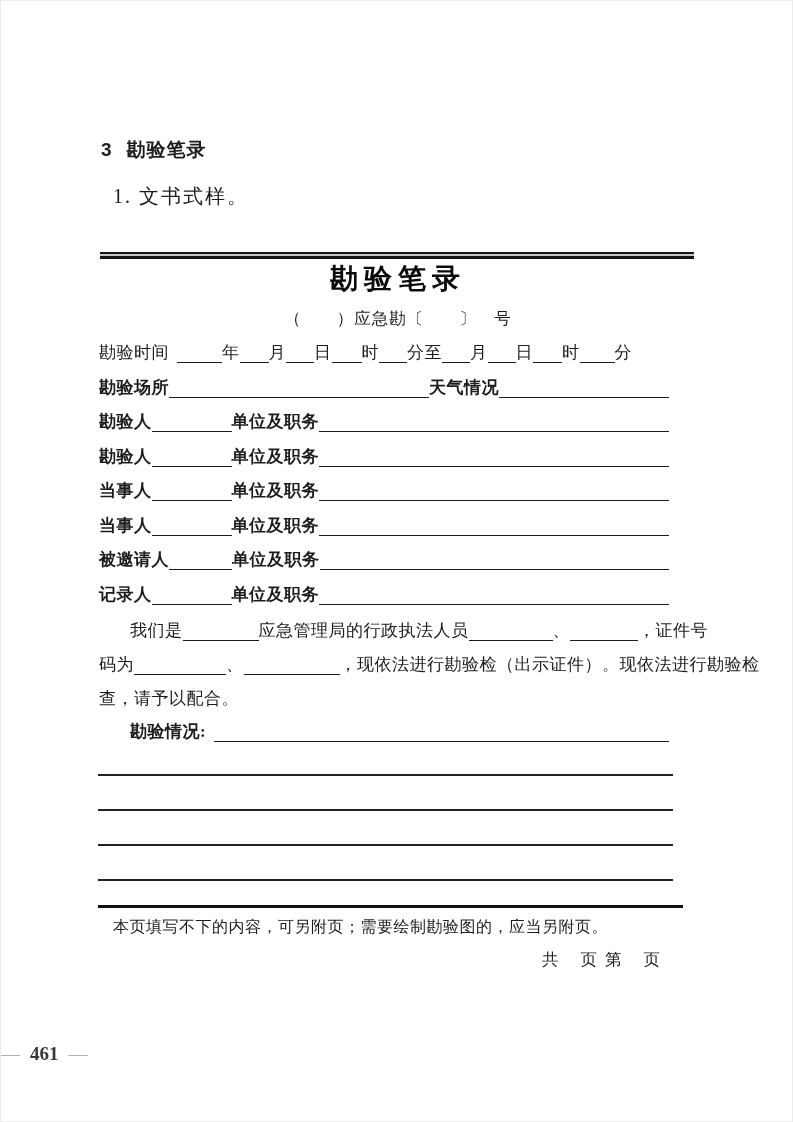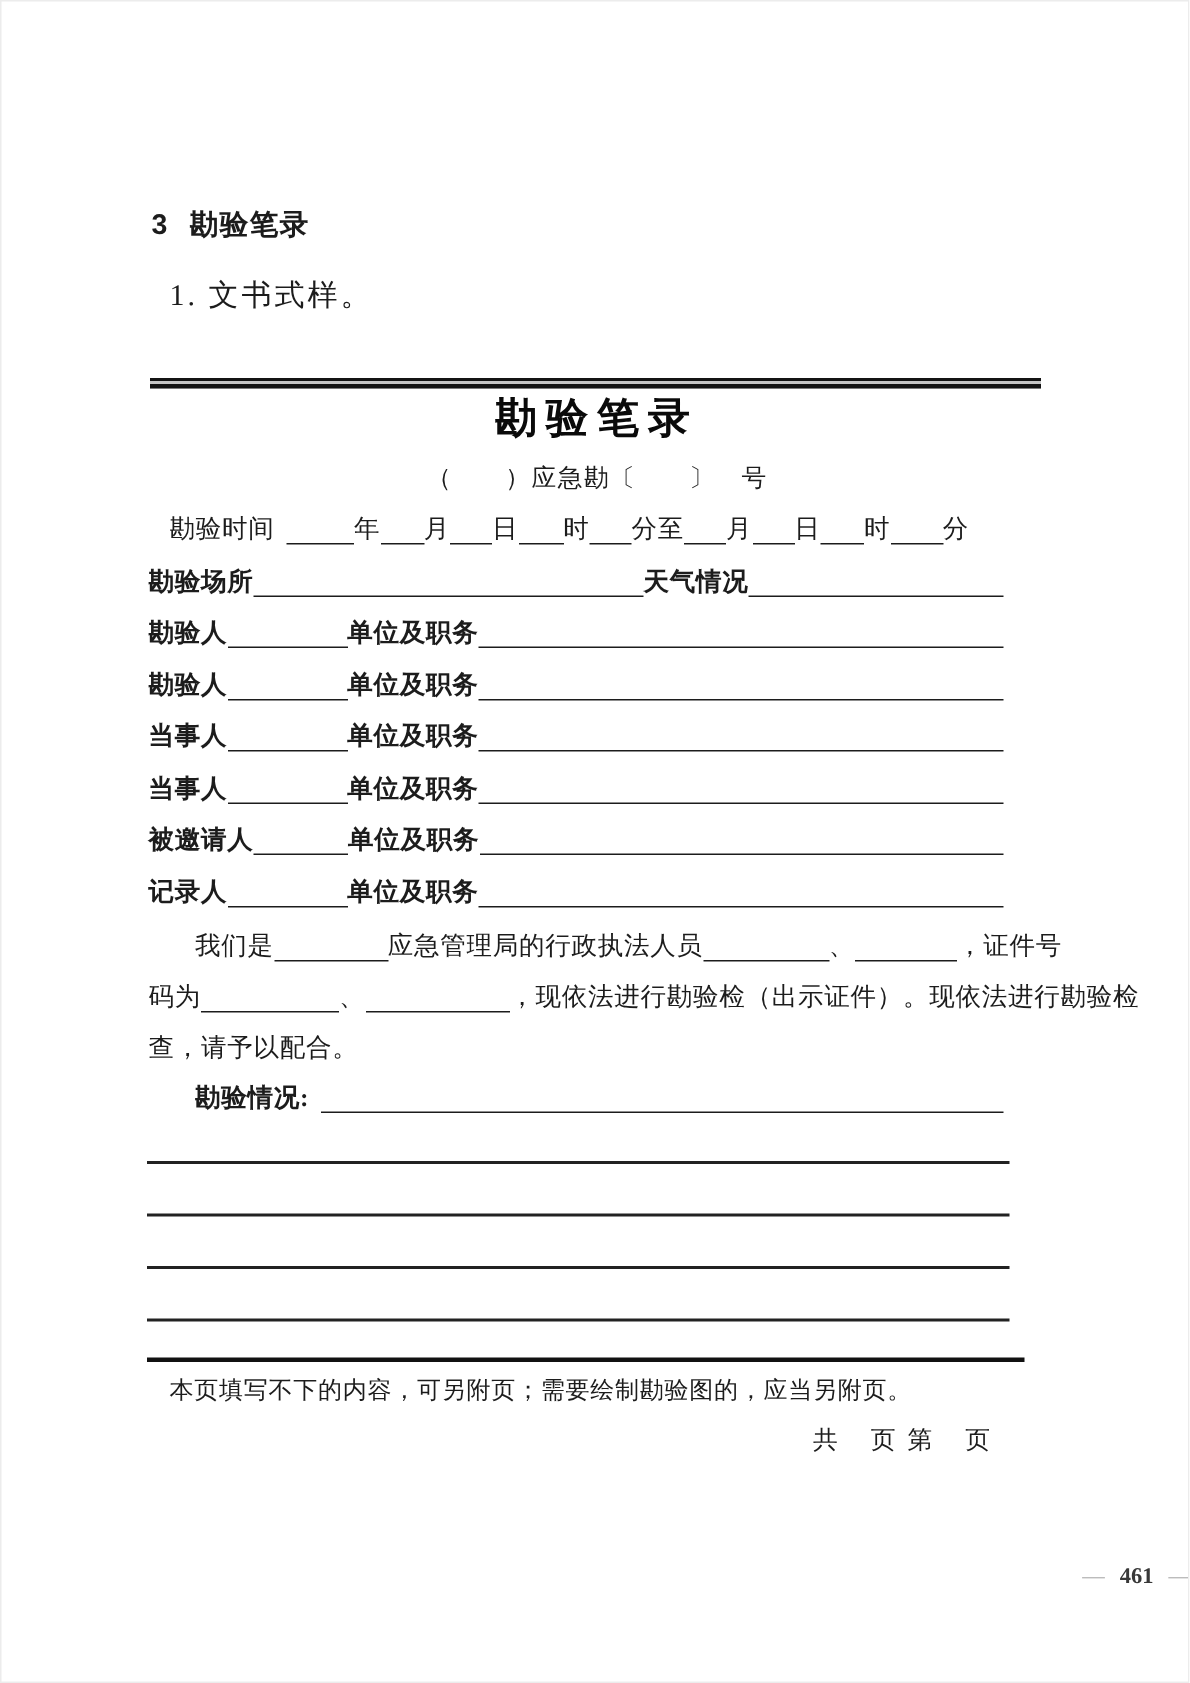--- a/index.html
+++ b/index.html
@@ -45,21 +45,21 @@
   .form-row { left:98px; width:570px;font-weight:bold; }
   .lbl { white-space:nowrap; flex:0 0 auto; }
   .blank {
     display:inline-block; flex:0 0 auto;
     border-bottom:1.5px solid #1c1c1c;
     height:19px;
   }
   .blank.fill { flex:1 1 auto; }
   .gap8 { display:inline-block; width:8px; flex:0 0 auto; }
 
-  .time-row { left:112px; width:570px; }
+  .time-row { left:98px; width:570px; }
   .b45{width:45px}.b29{width:29px}.b28{width:28px}.b30{width:30px}.b35{width:35px}
   .b260{width:260px}
   .b80{width:80px}.b63{width:63px}
   .b76{width:76px}.b84{width:84px}.b68{width:68px}.b92{width:92px}.b96{width:96px}
 
   .row-time{top:342px}.row-place{top:377px}
   .row-p0{top:411px}.row-p1{top:446px}.row-p2{top:480px}
   .row-p3{top:515px}.row-p4{top:549px}.row-p5{top:584px}
 
   .intro-line { left:98px; width:612px;align-items:center; }
@@ -70,21 +70,21 @@
   
   .write-line { left:97px; width:575px; height:0; border-bottom:2px solid #222222; }
   .wl1{top:773px}.wl2{top:808px}.wl3{top:843px}.wl4{top:878px}
   .thick-rule { top:904px; left:97px; width:585px; height:3px; background:#111111; }
 
   .footer-note { top:916px; left:112px; font-size:16px; letter-spacing:0.5px; }
   .pagination { top:948px; left:97px; width:562px; text-align:right; font-size:16.5px; }
   .pagination .pg-gap { display:inline-block; width:22px; }
   .pagination .pg-gap-s { display:inline-block; width:8px; }
 
-  .page-number { top:1042px; left:0; width:793px; text-align:right; font-size:15px; color:#383838; }
+  .page-number { top:1042px; left:0; width:793px; text-align:left; font-size:19px; color:#383838; }
   .page-number .dash { color:#adadad; letter-spacing:0; }
   .page-number .num { font-weight:bold; margin:0 10px; }
 </style>
 </head>
 <body>
 
 <div class="page">
 
   <div class="abs sec-heading">
     <span>3</span><span class="numgap"></span><span>勘验笔录</span>

